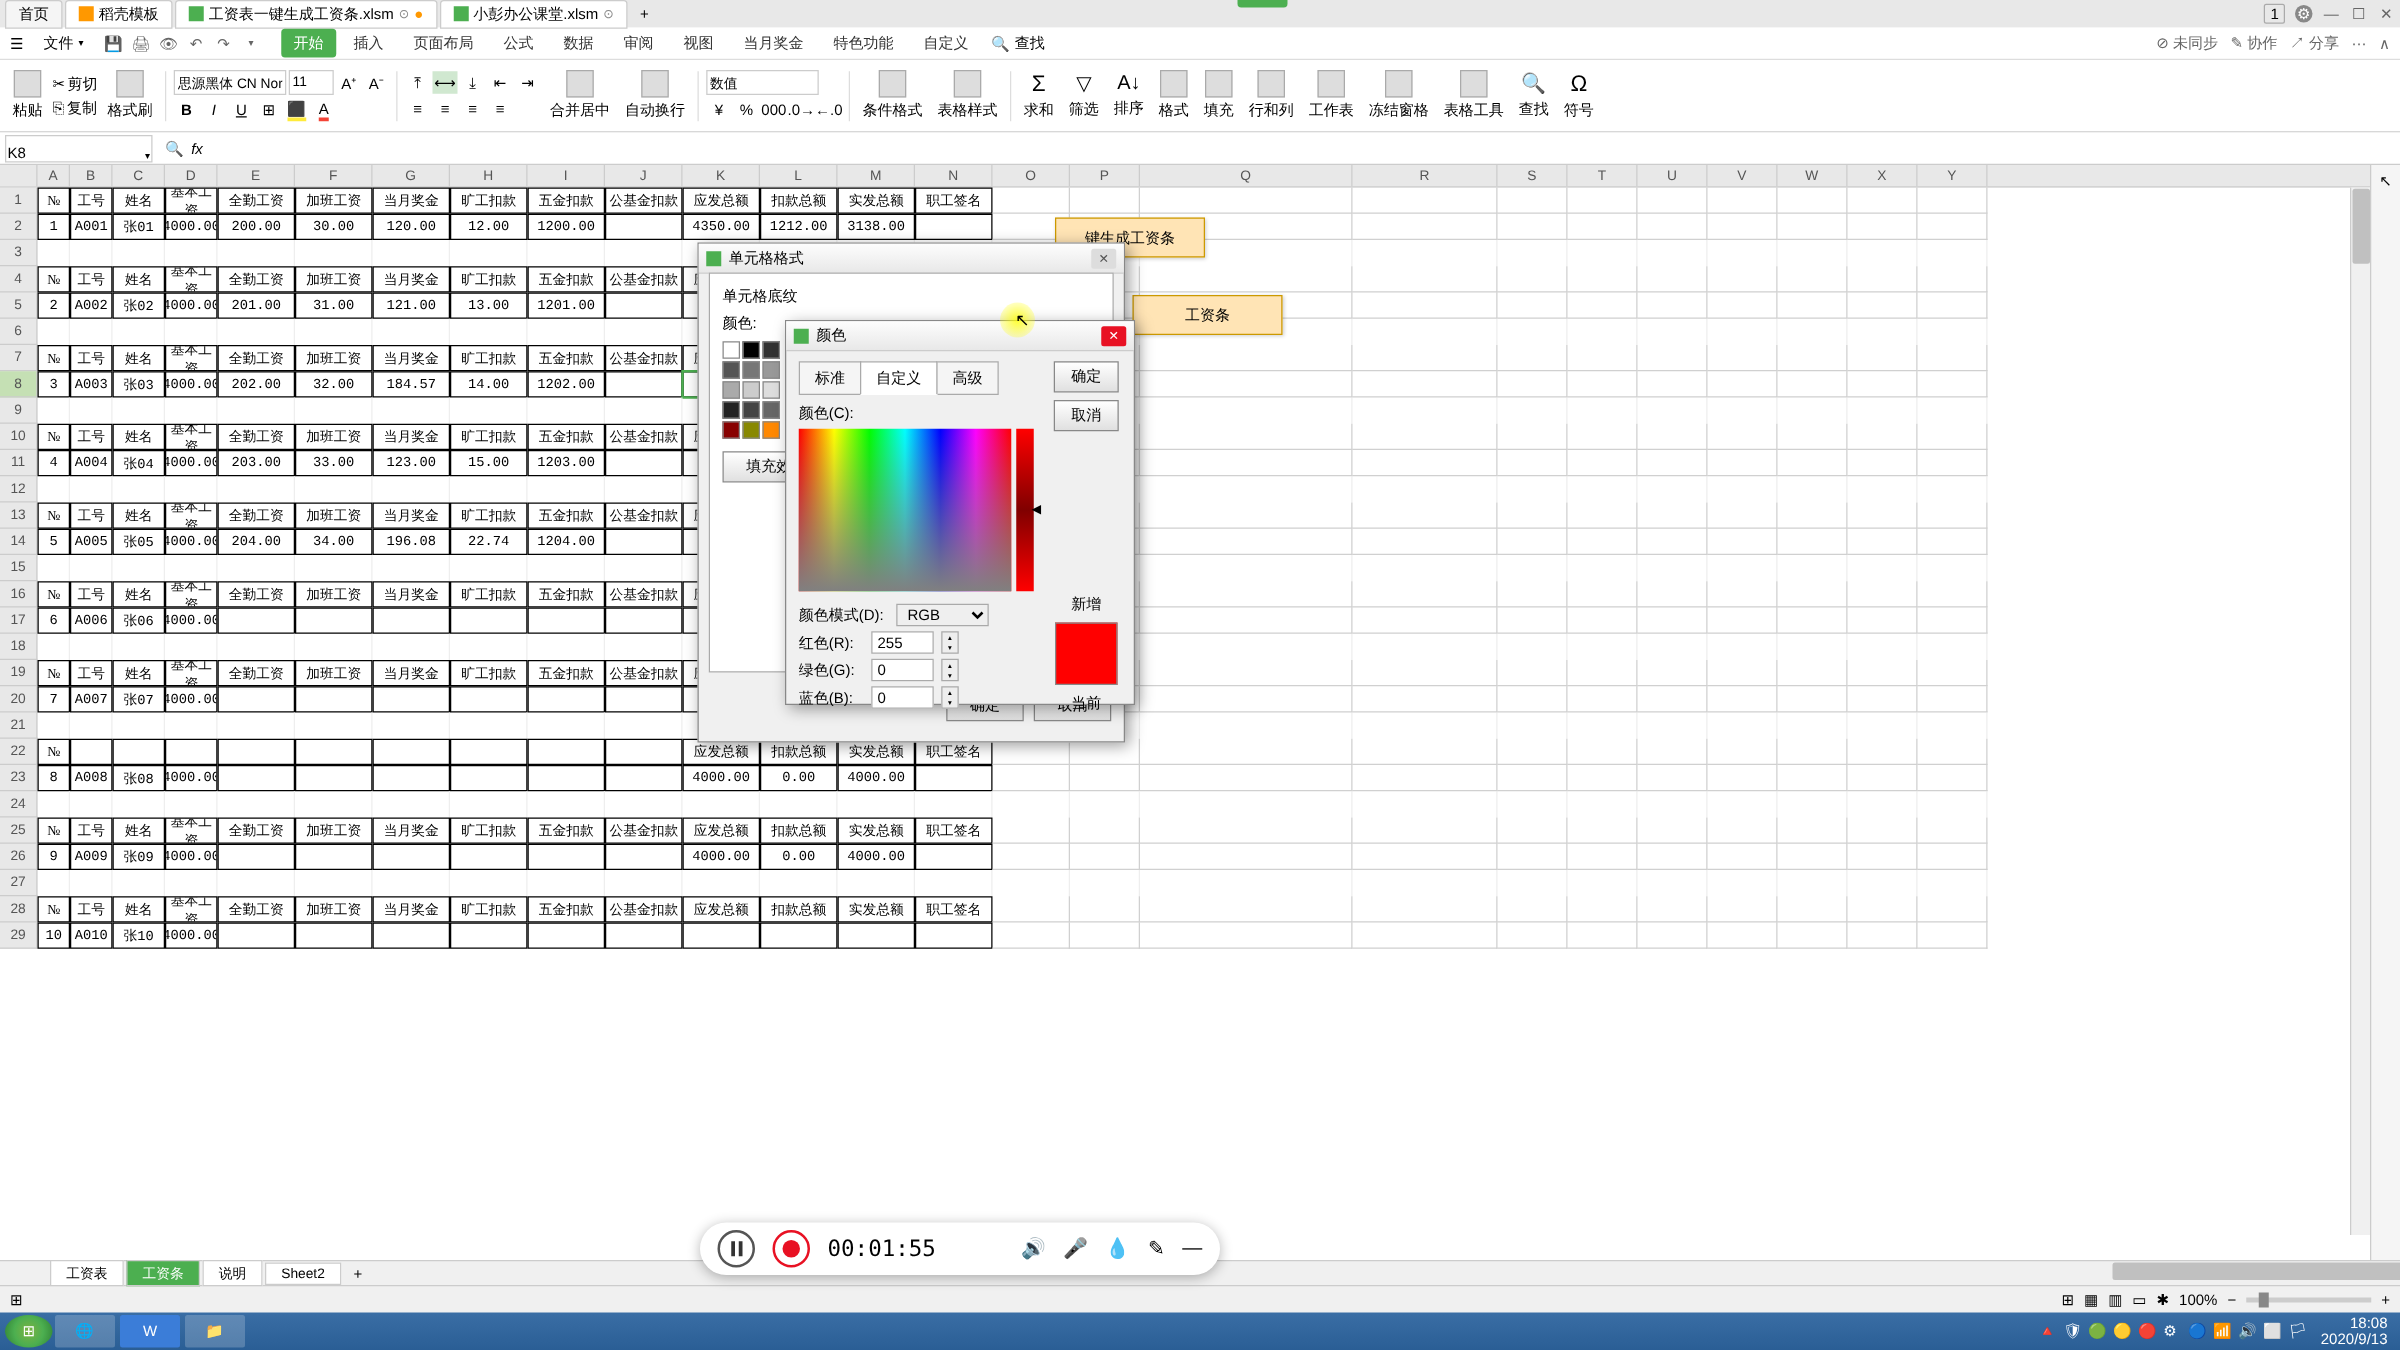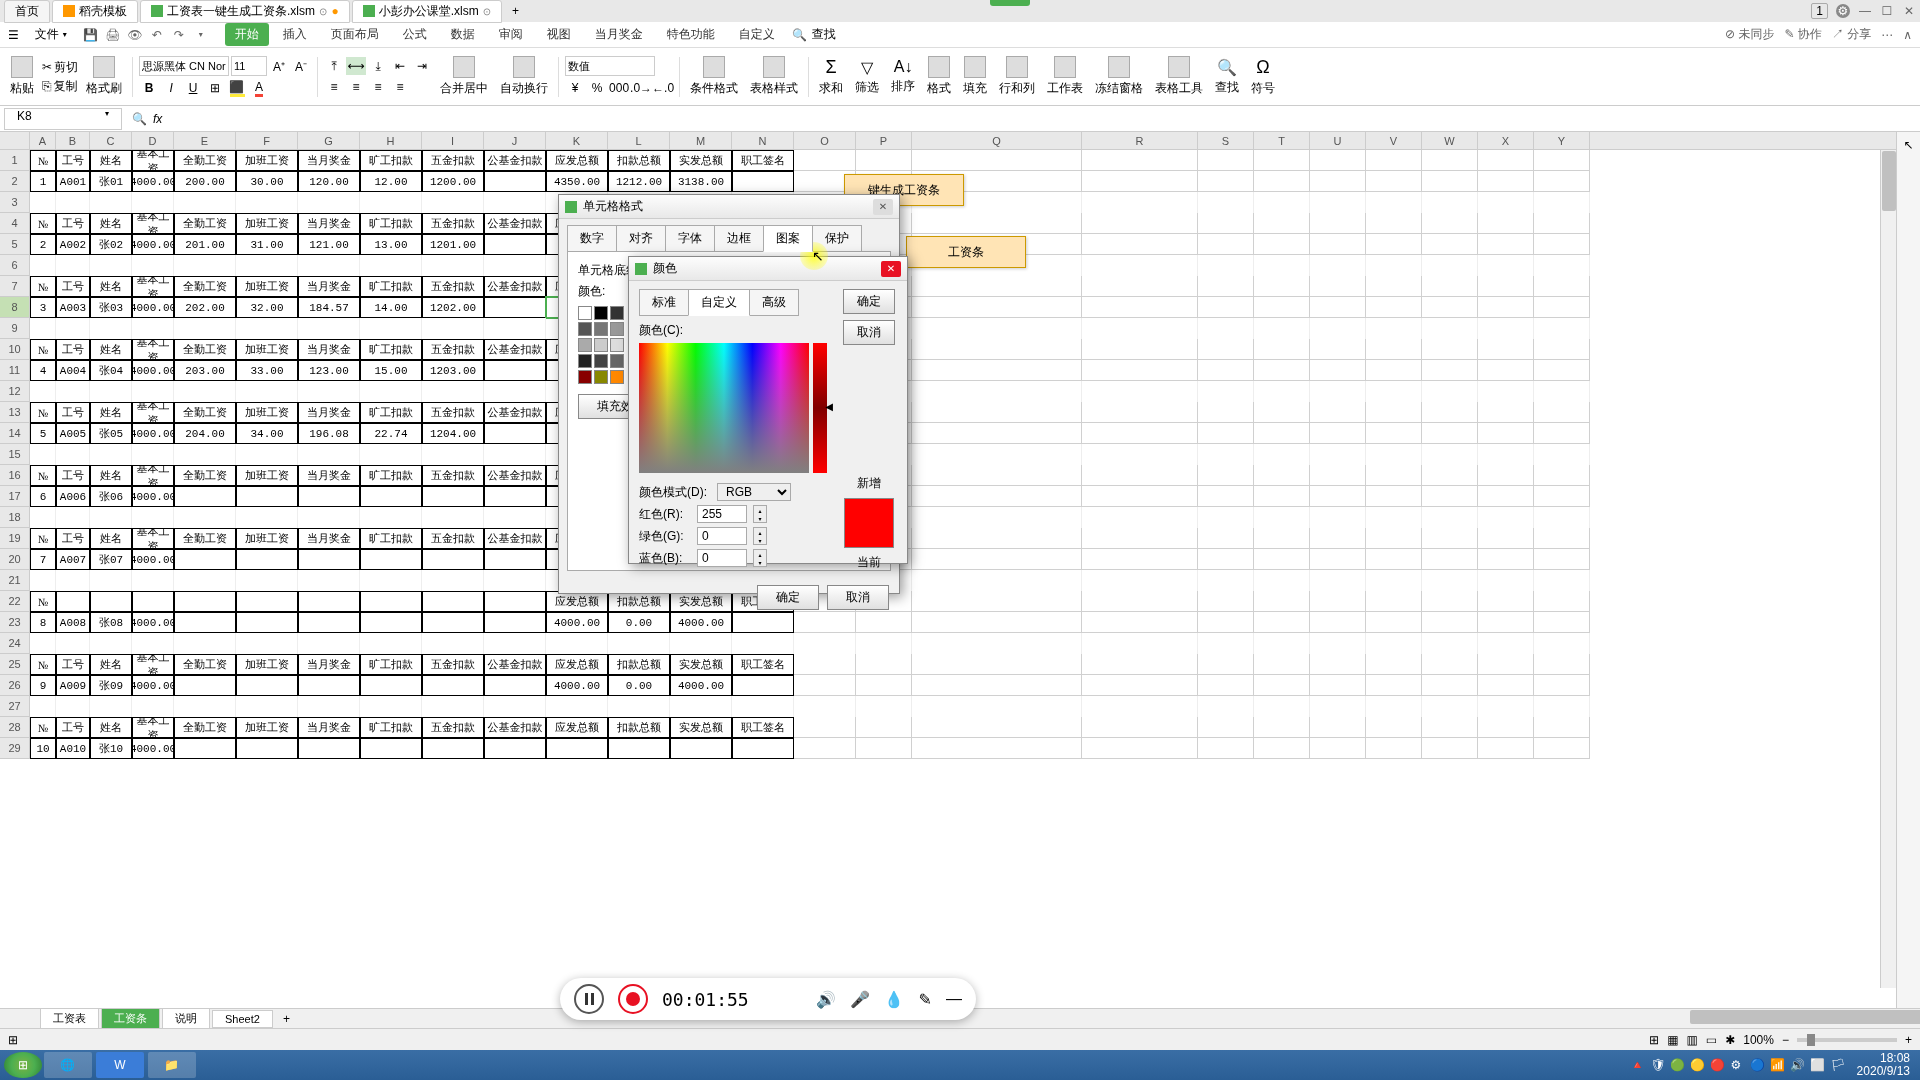--- a/index.html
+++ b/index.html
@@ -33,21 +33,21 @@
 .tool-btn { display: flex; flex-direction: column; align-items: center; gap: 2px; cursor: pointer; padding: 2px 4px; }
 .tool-btn-sm { width: 20px; height: 18px; display: flex; align-items: center; justify-content: center; cursor: pointer; position: relative; }
 .tool-icon { width: 22px; height: 22px; background: #ddd; border: 1px solid #aaa; }
 .divider { width: 1px; height: 40px; background: #ddd; margin: 0 2px; }
 .font-select { width: 90px; height: 20px; border: 1px solid #ccc; font-size: 11px; padding: 0 2px; }
 .size-select { width: 36px; height: 20px; border: 1px solid #ccc; font-size: 11px; padding: 0 2px; }
 .num-format { width: 90px; height: 20px; border: 1px solid #ccc; font-size: 11px; padding: 0 2px; }
 
 
 .formula-bar { height: 26px; background: #fff; border-bottom: 1px solid #ccc; display: flex; align-items: center; }
-.name-box { width: 118px; height: 22px; border: 1px solid #ccc; margin: 0 4px; padding: 0 12px; display: flex; align-items: flex-start; justify-content: space-between; }
+.name-box { width: 118px; height: 22px; border: 1px solid #ccc; margin: 0 4px; padding: 0 1px; display: flex; align-items: flex-end; justify-content: space-between; }
 .fx-area { display: flex; align-items: center; gap: 6px; padding: 0 6px; flex: 1; }
 .fx-input { flex: 1; height: 20px; border: none; }
 
 
 .grid-area { position: relative; background: #fff; height: calc(100% - 22px - 26px - 58px - 26px - 20px - 22px - 30px); overflow: hidden; }
 .col-headers { display: flex; background: #e8e8e8; border-bottom: 1px solid #ccc; height: 18px; position: sticky; top: 0; }
 .corner { width: 30px; border-right: 1px solid #ccc; background: #e8e8e8; }
 .col-h { border-right: 1px solid #ccc; text-align: center; font-size: 11px; display: flex; align-items: center; justify-content: center; color: #555; }
 .grid-body { display: flex; }
 .row-headers { display: flex; flex-direction: column; background: #e8e8e8; }
@@ -1257,28 +1257,20 @@
     </div>
   </div>
 </div>
 
 <div class="dialog" style="left:558px;top:194px;width:342px;height:400px">
   <div class="dialog-title">
     <span class="icon green-icon" style="width:12px;height:12px"></span>
     <span>单元格格式</span>
     <span class="dialog-close gray">✕</span>
   </div>
-  <div class="dlg-tabs" id="dlg1-tabs">
-      <div class="dlg-tab">数字</div>
-      <div class="dlg-tab">对齐</div>
-      <div class="dlg-tab">字体</div>
-      <div class="dlg-tab">边框</div>
-      <div class="dlg-tab active">图案</div>
-      <div class="dlg-tab">保护</div>
-    </div>
   <div class="dlg-body" style="height:320px">
     <div>单元格底纹</div>
     <div style="margin-top:4px">颜色:</div>
     <div style="margin-top:6px;display:grid;grid-template-columns:repeat(3,14px);gap:2px">
       <div class="sw" style="background:#fff"></div>
       <div class="sw" style="background:#000"></div>
       <div class="sw" style="background:#333"></div>
       <div class="sw" style="background:#555"></div>
       <div class="sw" style="background:#777"></div>
       <div class="sw" style="background:#999"></div>

